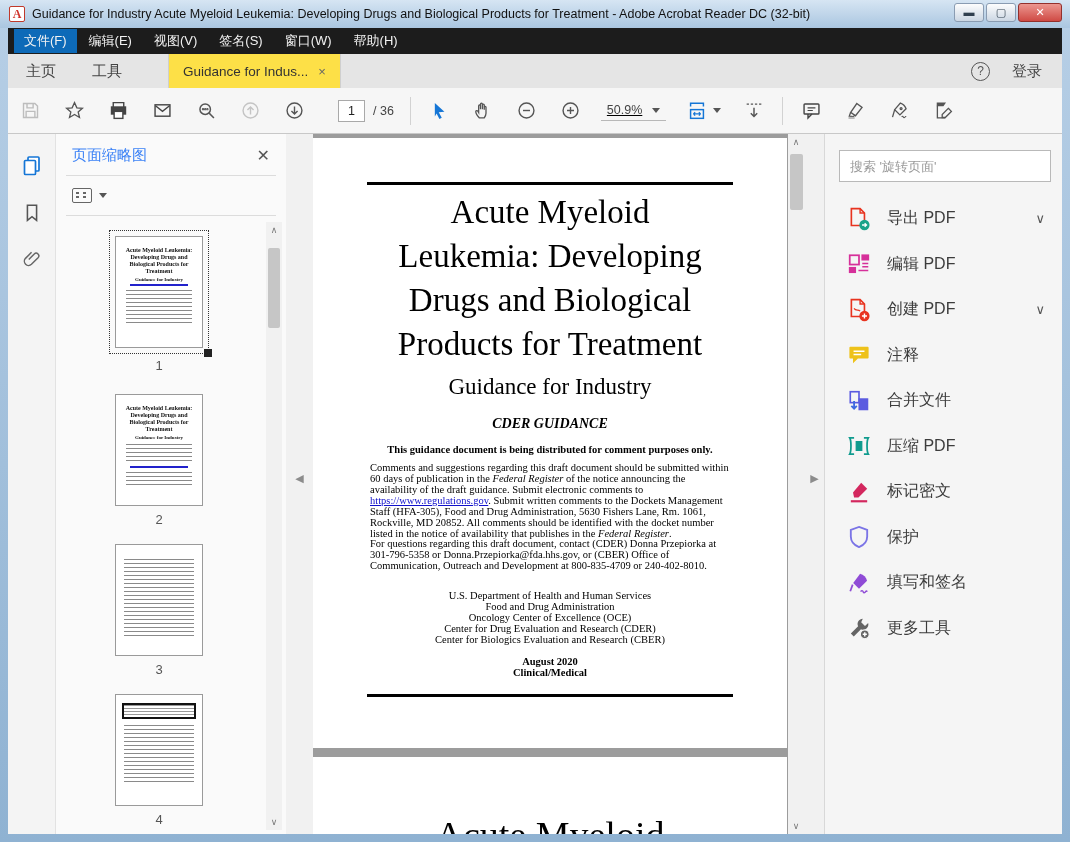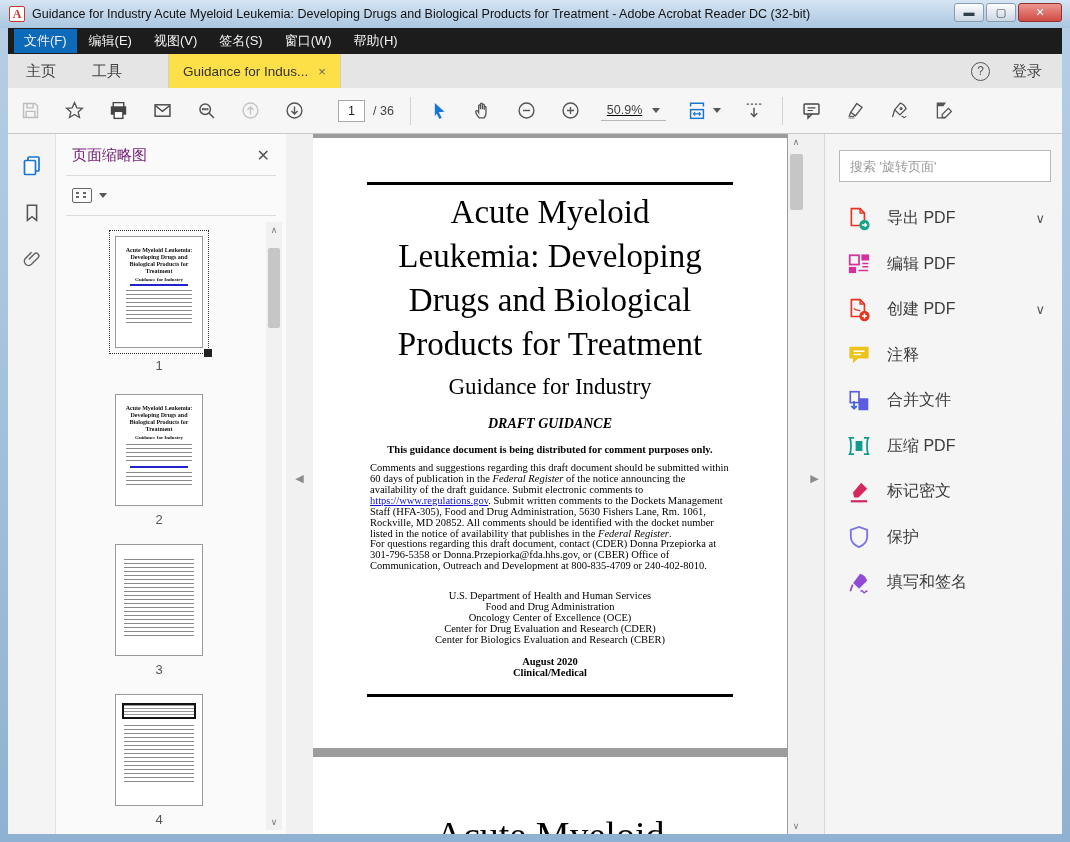--- a/index.html
+++ b/index.html
@@ -55,21 +55,21 @@
   
   #main { position:absolute; left:8px; top:134px; width:1054px; height:700px; background:#fff; overflow:hidden; }
 
   
   #leftrail { position:absolute; left:0; top:0; width:48px; height:700px; background:#f4f4f4;
     border-right:1px solid #e2e2e2; display:flex; flex-direction:column; align-items:center; padding-top:20px; gap:24px; }
 
   
   #thumbpanel { position:absolute; left:48px; top:0; width:230px; height:700px; background:#fafafa; }
   .tp-header { display:flex; align-items:center; justify-content:space-between; padding:12px 16px 10px 16px; }
-  .tp-title { font-size:15px; color:#701a75; }
+  .tp-title { font-size:15px; color:#3b82f6; }
   .tp-close { font-size:16px; color:#555; }
   .tp-div { height:1px; background:#dcdcdc; margin:0 10px; }
   .tp-options { display:flex; align-items:center; gap:7px; padding:12px 16px; }
   .opt-icon { width:20px; height:15px; border:1.5px solid #666; border-radius:2px; position:relative; }
   .opt-icon:before { content:""; position:absolute; left:3px; top:3px; width:3px; height:2px; background:#666;
     box-shadow:0 4px 0 #666, 7px 0 0 #666, 7px 4px 0 #666; }
   .thumb-col { position:absolute; left:0; top:88px; width:206px; height:612px; overflow:hidden; }
   .thumb { position:absolute; left:59px; width:88px; }
   .thumb.selected { outline:1px dotted #333; outline-offset:5px; }
   .thumb-page { width:88px; height:112px; background:#fff; border:1px solid #9a9a9a; position:relative; overflow:hidden; }
@@ -405,21 +405,21 @@
     <div id="docarea">
       <div id="page1">
         <div class="rule" style="top:44px"></div>
         <div id="doc-title">
           <div>Acute Myeloid</div>
           <div>Leukemia:  Developing</div>
           <div>Drugs and Biological</div>
           <div>Products for Treatment</div>
         </div>
         <div id="doc-subtitle">Guidance for Industry</div>
-        <div id="doc-draft">DRAFT GUIDANCE</div>
+        <div id="doc-draft">CDER GUIDANCE</div>
         <div id="doc-notice">This guidance document is being distributed for comment purposes only.</div>
         <div class="doc-para" id="para1">
           <span>Comments and suggestions regarding this draft document should be submitted within 60 days of publication in the </span><em>Federal Register</em><span> of the notice announcing the availability of the draft guidance.  Submit electronic comments to </span><span class="doc-link">https://www.regulations.gov</span><span>.  Submit written comments to the Dockets Management Staff (HFA-305), Food and Drug Administration, 5630 Fishers Lane, Rm. 1061, Rockville, MD  20852.  All comments should be identified with the docket number listed in the notice of availability that publishes in the </span><em>Federal Register</em><span>.</span>
         </div>
         <div class="doc-para" id="para2">For questions regarding this draft document, contact (CDER) Donna Przepiorka at 301-796-5358 or Donna.Przepiorka@fda.hhs.gov, or (CBER) Office of Communication, Outreach and Development at 800-835-4709 or 240-402-8010.</div>
         <div id="org-block">
           <div>U.S. Department of Health and Human Services</div>
           <div>Food and Drug Administration</div>
           <div>Oncology Center of Excellence (OCE)</div>
           <div>Center for Drug Evaluation and Research (CDER)</div>
@@ -544,17 +544,27 @@
           <span class="ti">
             <svg width="24" height="24" viewBox="0 0 22 22" fill="none">
                 <path d="M12 2.5c3.2.9 5.6 3.1 6.4 6.4L11 16.3 5.7 11z" fill="#8f4bd6"></path>
                 <path d="M5.2 12.5l-2.2 6" stroke="#8f4bd6" stroke-width="1.6"></path>
                 <path d="M12.5 19c.8-1.3 1.9-1.3 2.3 0 .4 1.3 1.5 1.3 2.3 0 .5-.8 1-.8 1.4 0" stroke="#8f4bd6" stroke-width="1.3"></path>
               </svg>
             </span>
           <span class="tool-label">填写和签名</span>
         </div>
 
+        <div class="tool-item">
+          <span class="ti">
+            <svg width="24" height="24" viewBox="0 0 22 22" fill="none">
+                <path d="M14.5 2.5a4.8 4.8 0 00-4.3 7L3.5 16l2.7 2.7 6.6-6.6a4.8 4.8 0 006.6-5.6L16.5 9.2 13 5.7z" fill="#646464"></path>
+                <circle cx="16.3" cy="16.8" r="4" fill="#646464" stroke="#f5f5f5" stroke-width="1"></circle>
+                <path d="M16.3 14.9v3.8M14.4 16.8h3.8" stroke="#fff" stroke-width="1.3"></path>
+              </svg>
+            </span>
+          <span class="tool-label">更多工具</span>
+        </div>
 
       </div>
     </div>
   </div>
 </div>
 
 </body></html>

